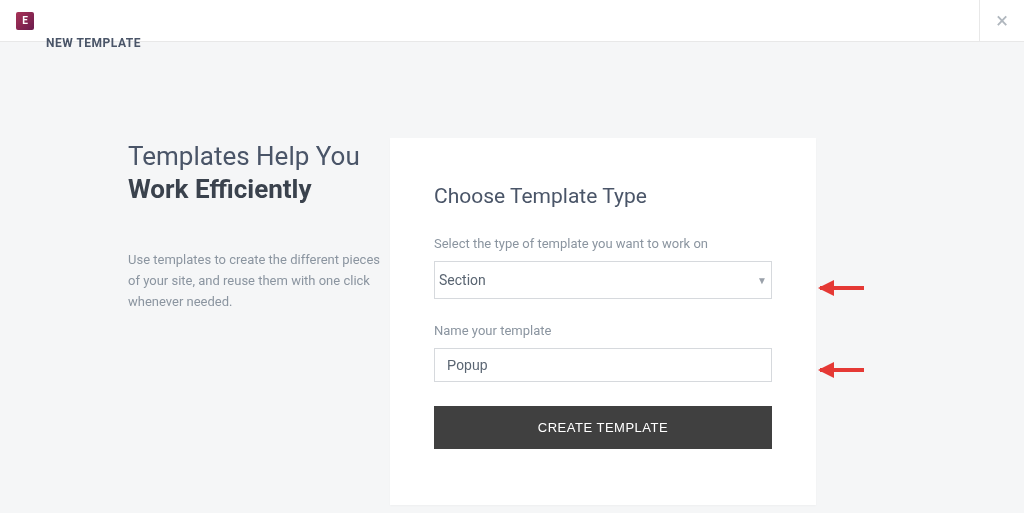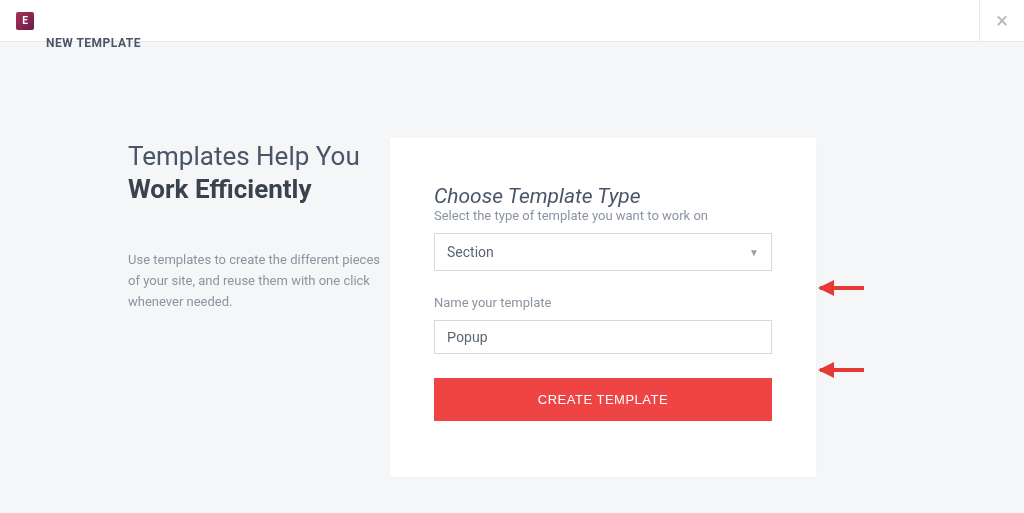--- a/index.html
+++ b/index.html
@@ -85,31 +85,31 @@
       background: #ffffff;
       width: 426px;
       padding: 46px 44px 56px;
       box-shadow: 0 1px 2px rgba(0,0,0,0.03);
       position: relative;
     }
     .card-title {
       font-size: 21px;
       color: #4a5568;
       font-weight: 400;
-      font-style: italic;
+      margin-bottom: 28px;
     }
     .field-label {
       font-size: 13px;
       color: #8b95a0;
       margin-bottom: 10px;
     }
     .select-field {
       width: 100%;
       border: 1px solid #d6d9dd;
-      padding: 10px 12px;
+      padding: 10px 4px;
       font-size: 14px;
       color: #5a6572;
       background: #fff;
       display: flex;
       justify-content: space-between;
       align-items: center;
       cursor: pointer;
       margin-bottom: 24px;
     }
     .chevron {
@@ -121,21 +121,21 @@
       border: 1px solid #d6d9dd;
       padding: 8px 12px;
       font-size: 14px;
       color: #5a6572;
       background: #fff;
       margin-bottom: 24px;
       outline: none;
     }
     .create-btn {
       width: 100%;
-      background: #ef4444;
+      background: #404040;
       color: #fff;
       border: none;
       padding: 14px 0;
       font-size: 13px;
       font-weight: 500;
       letter-spacing: 0.5px;
       cursor: pointer;
     }
     .arrow {
       position: absolute;

